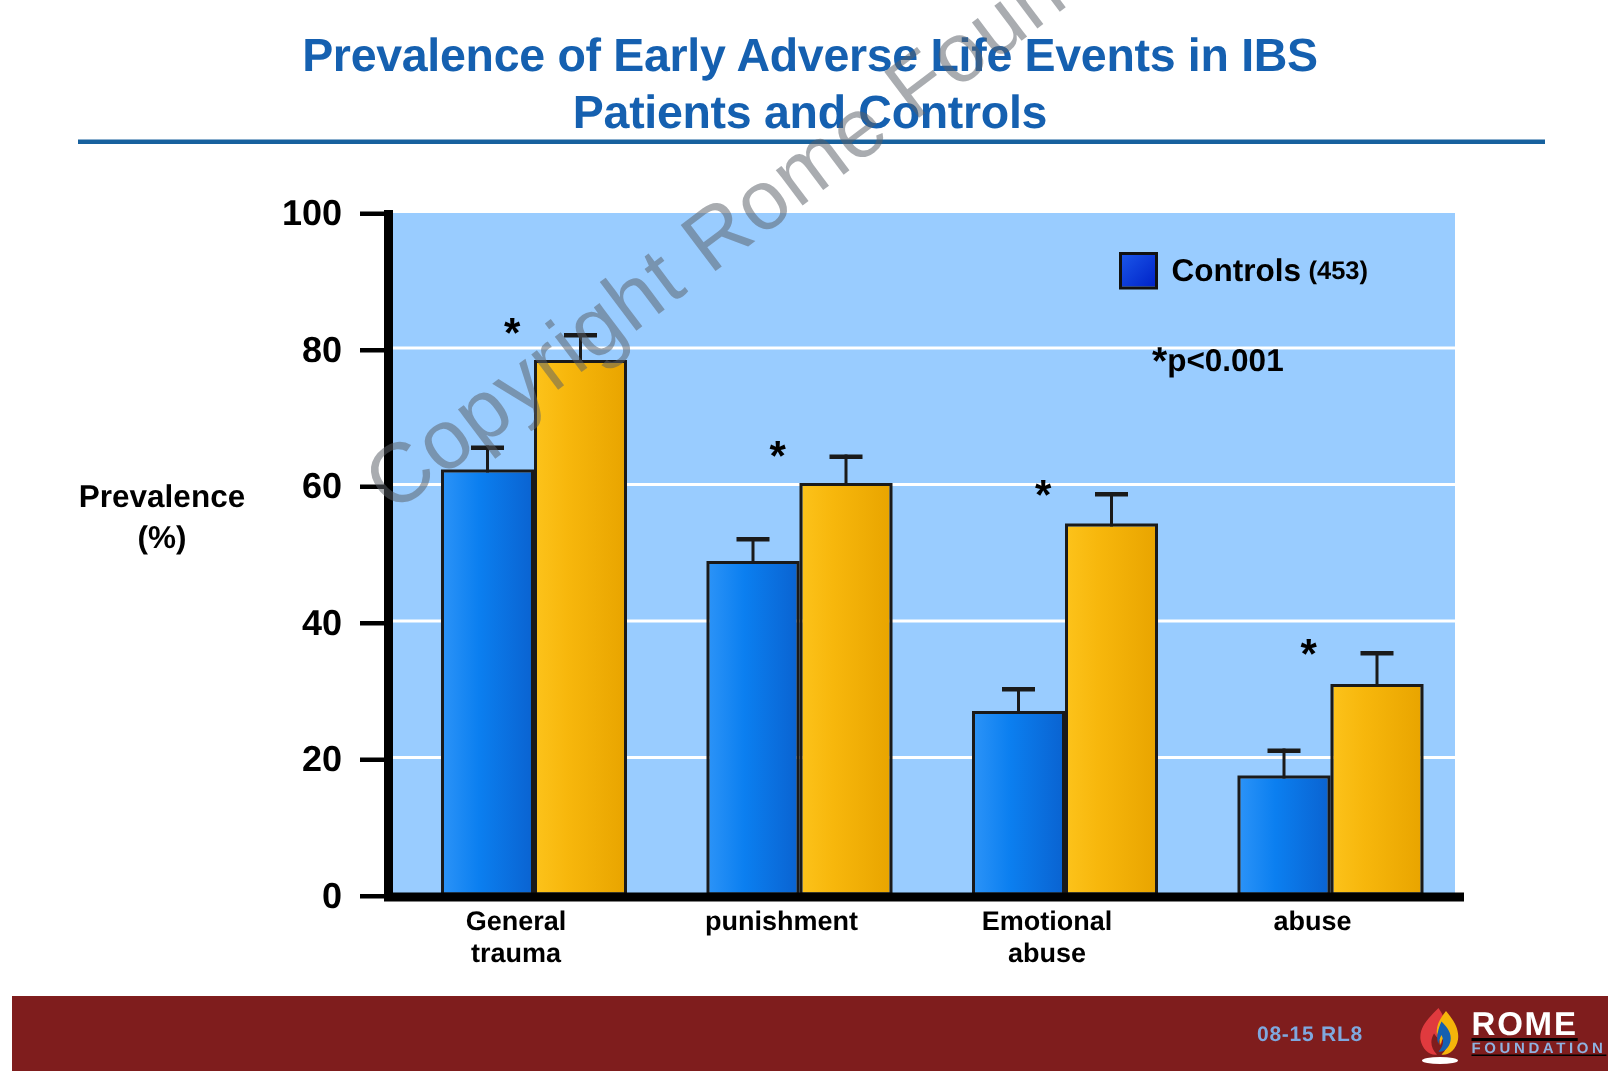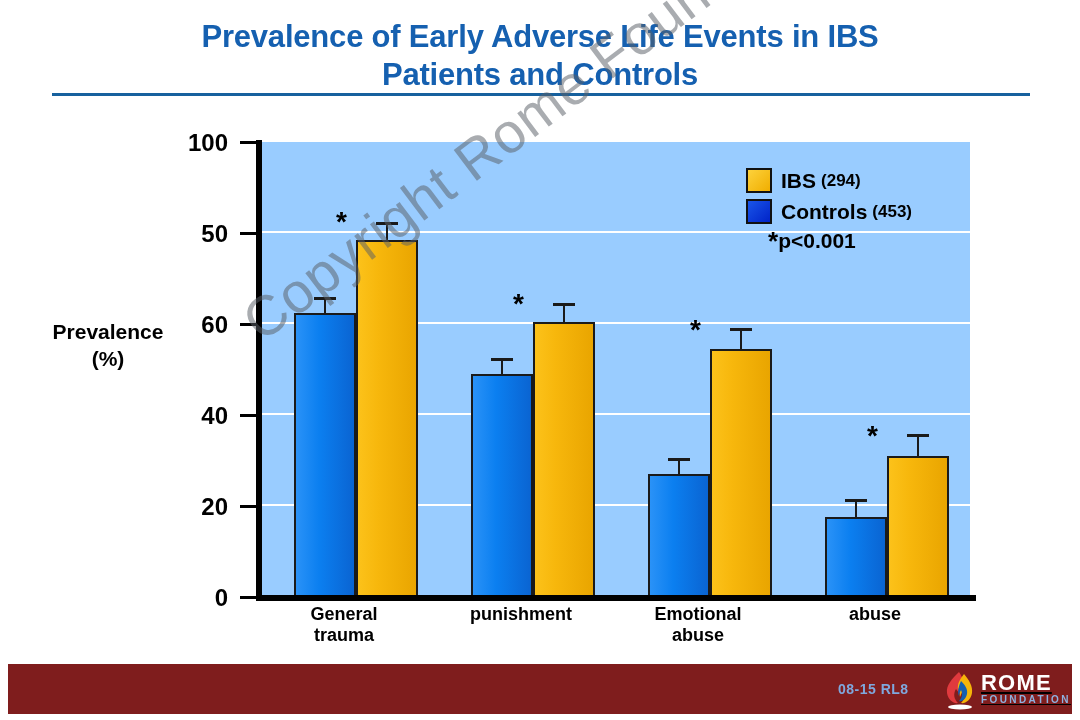--- a/index.html
+++ b/index.html
@@ -281,21 +281,21 @@
 <div id="title-rule"></div>
 
 <div id="chart-root">
 
   <div id="y-axis-title">
     <div>Prevalence</div>
     <div>(%)</div>
   </div>
 
   <div class="ylabel" style="top:131px">100</div>
-  <div class="ylabel" style="top:222px">50</div>
+  <div class="ylabel" style="top:222px">80</div>
   <div class="ylabel" style="top:313px">60</div>
   <div class="ylabel" style="top:404px">40</div>
   <div class="ylabel" style="top:495px">20</div>
   <div class="ylabel" style="top:586px">0</div>
 
   <div class="ytick" style="top:141px"></div>
   <div class="ytick" style="top:232px"></div>
   <div class="ytick" style="top:323px"></div>
   <div class="ytick" style="top:414px"></div>
   <div class="ytick" style="top:505px"></div>
@@ -342,25 +342,20 @@
 
     <div class="errbar" style="left:655px; top:292px; height:24px;"></div>
     <div class="errcap" style="left:645px; top:292px;"></div>
 
     <div class="star" style="left:74px;  top:66px;">*</div>
     <div class="star" style="left:251px; top:148px;">*</div>
     <div class="star" style="left:428px; top:174px;">*</div>
     <div class="star" style="left:605px; top:280px;">*</div>
 
     <div id="legend" style="position:absolute;left:484px;top:26px;width:224px;">
-      <div class="legend-row">
-        <span class="swatch ibs"></span>
-        <span class="legend-name">IBS</span>
-        <span class="legend-n">(294)</span>
-      </div>
       <div class="legend-row">
         <span class="swatch controls"></span>
         <span class="legend-name">Controls</span>
         <span class="legend-n">(453)</span>
       </div>
       <div id="pvalue-note">
         <span class="pstar">*</span><span>p&lt;0.001</span>
       </div>
     </div>
   </div>

